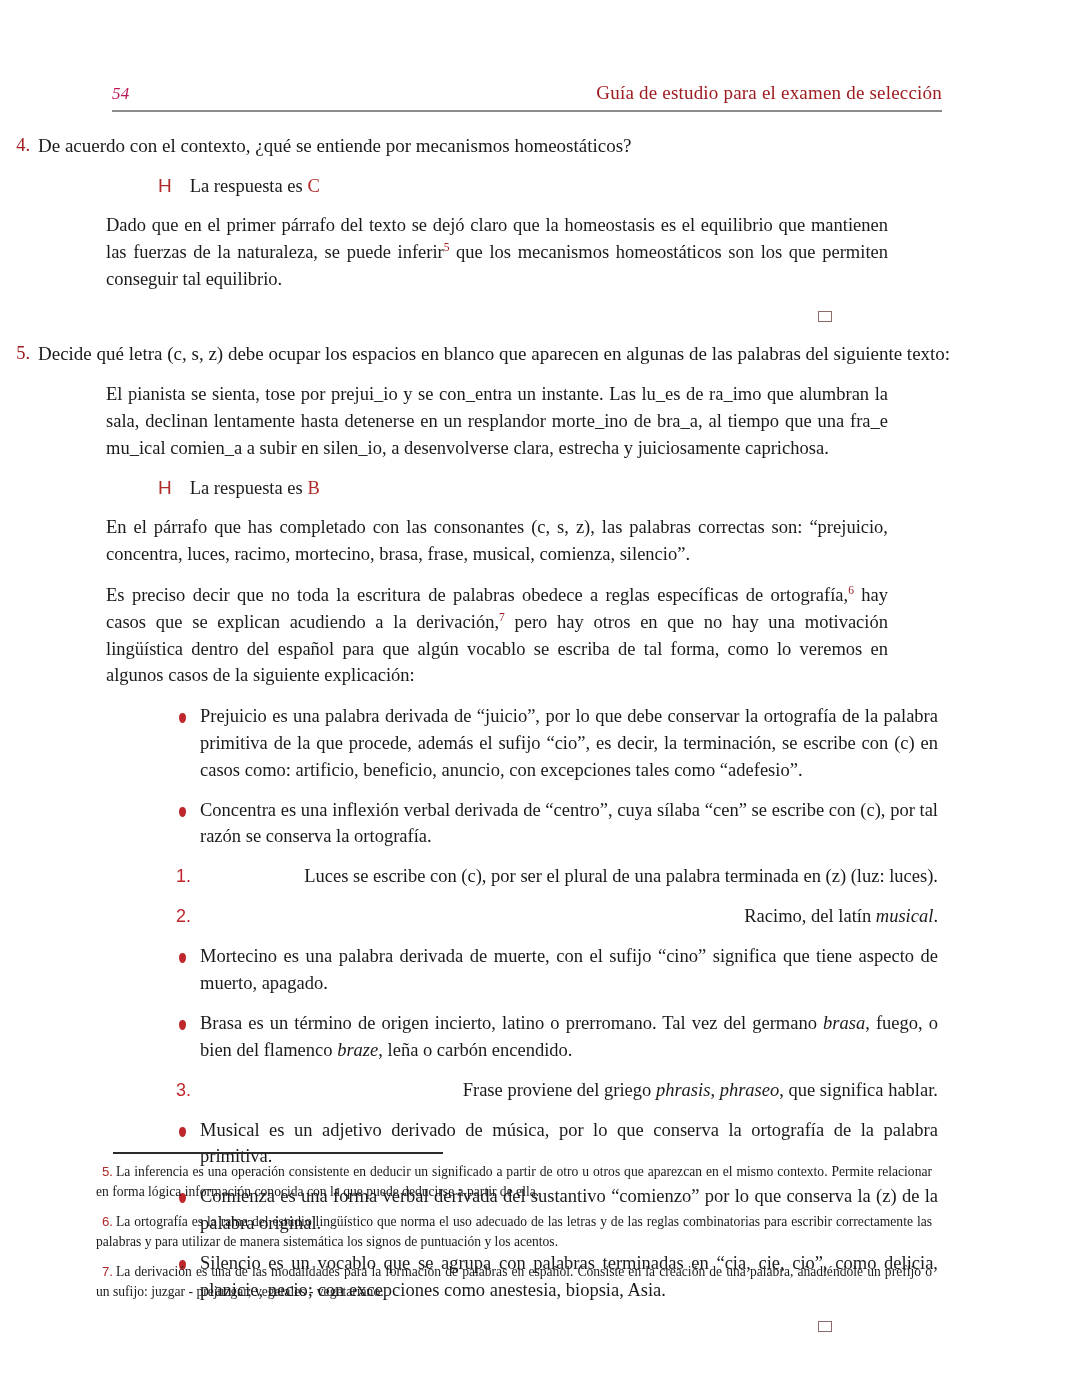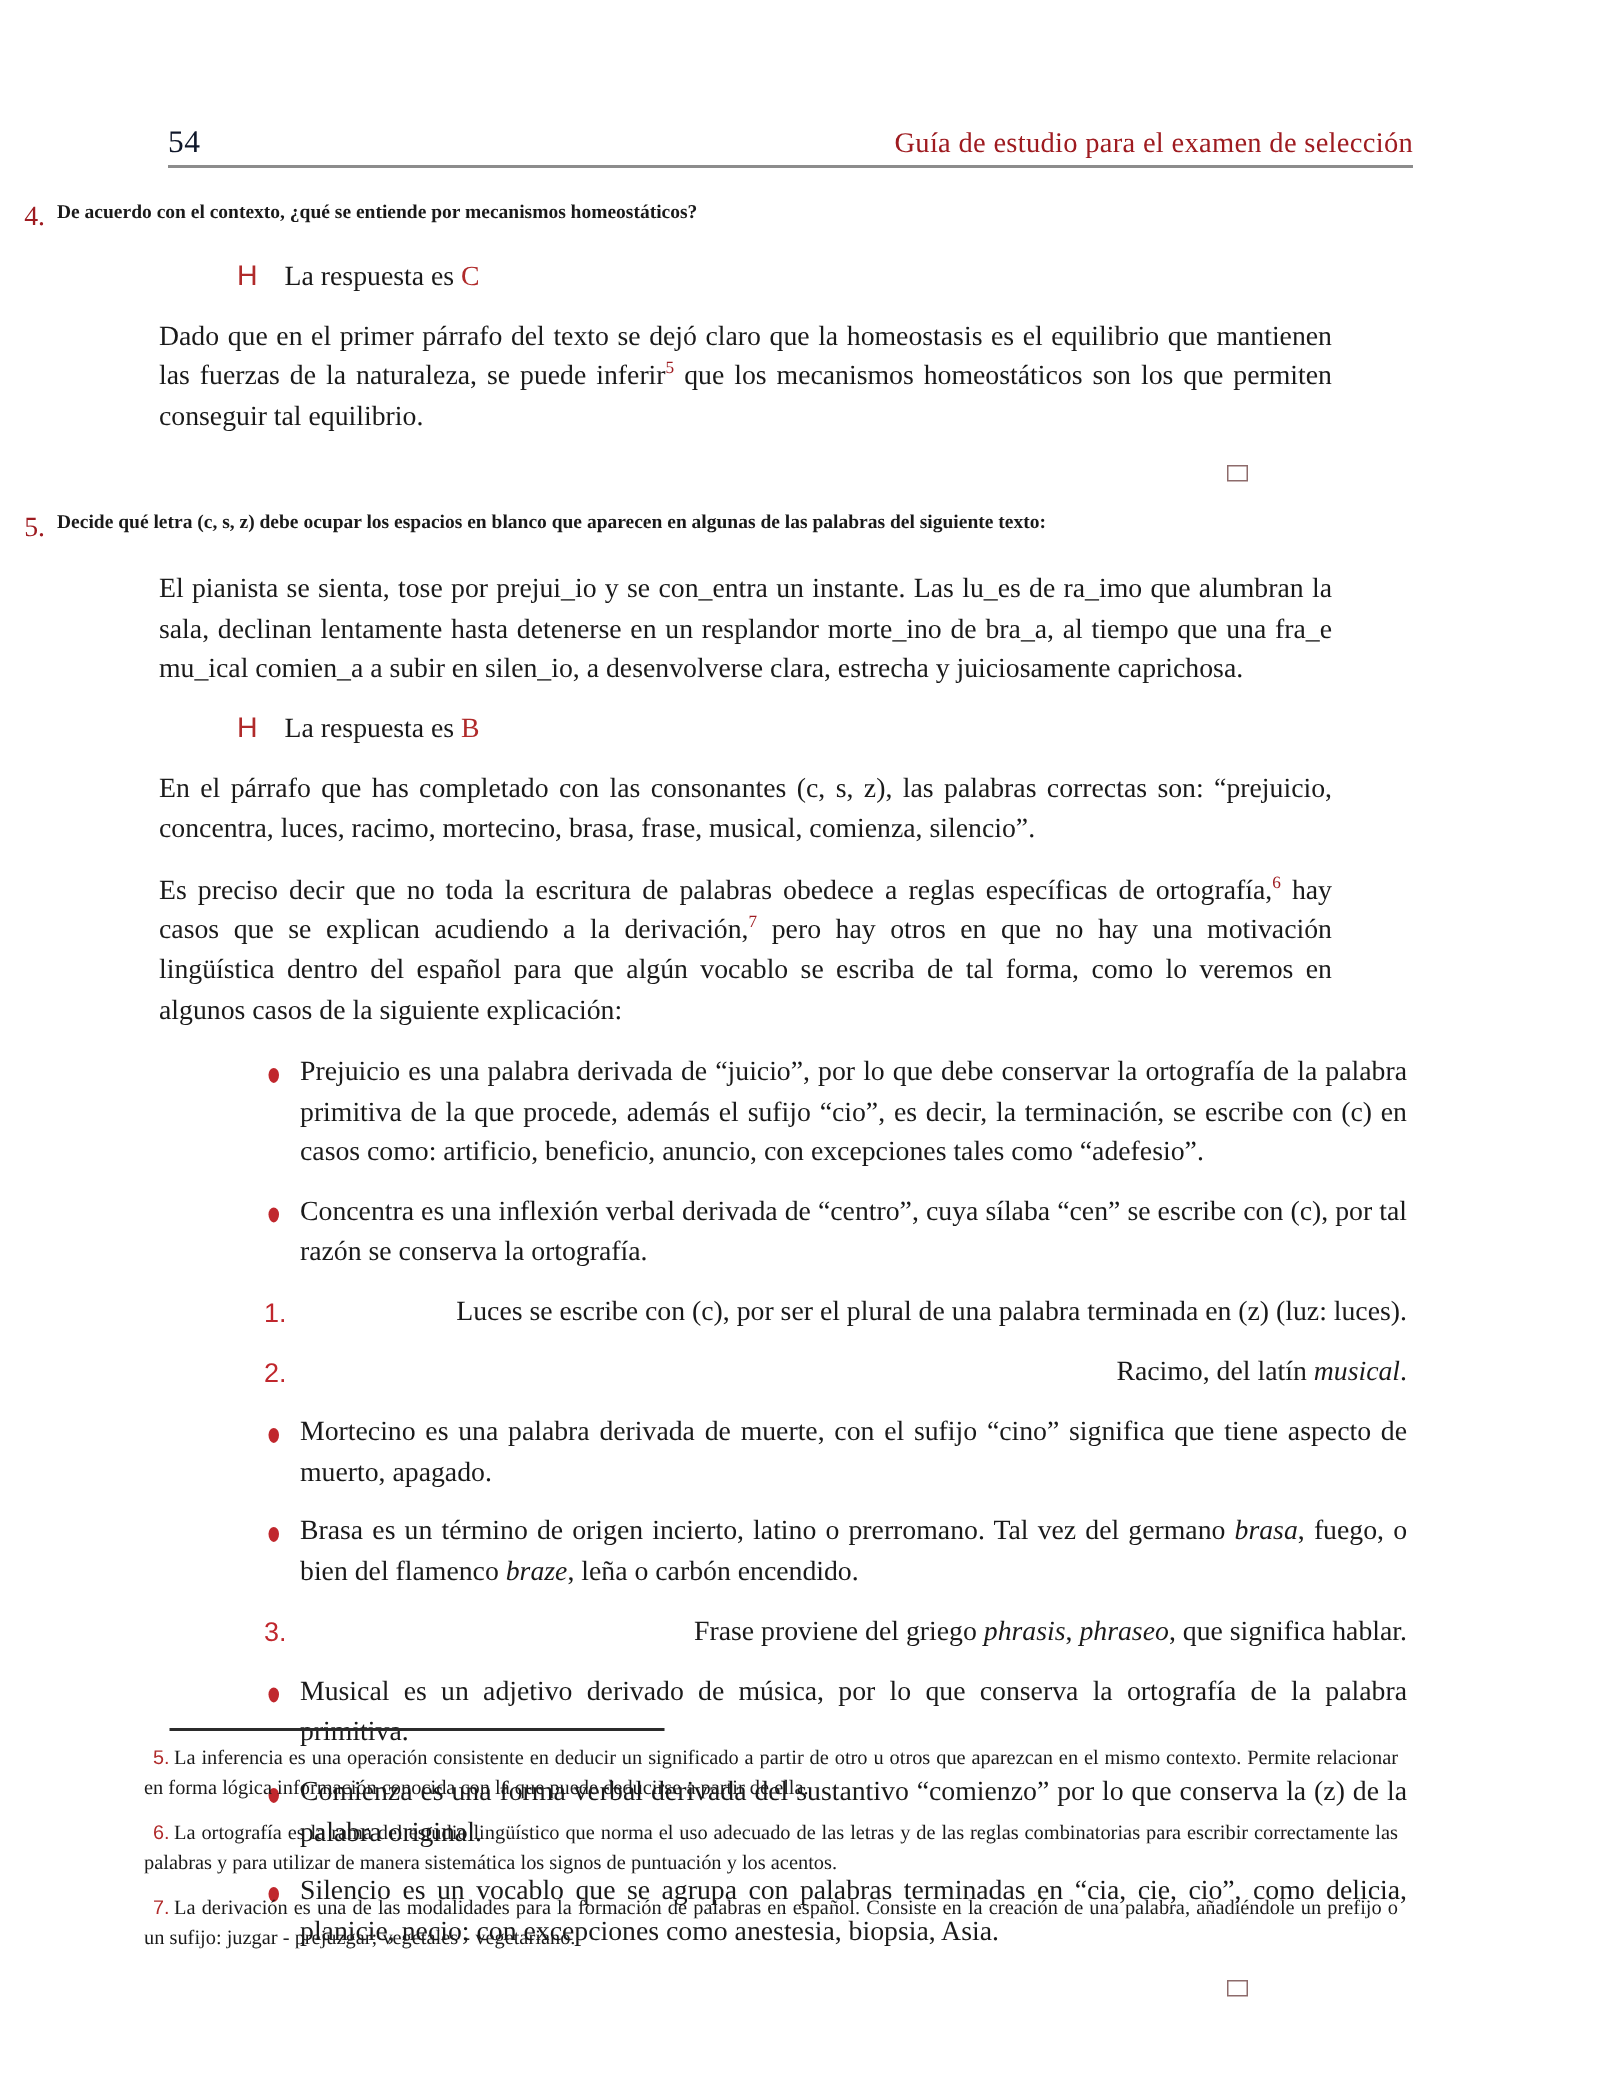--- a/index.html
+++ b/index.html
@@ -27,23 +27,24 @@
   .header {
     position: absolute;
     left: 112px;
     top: 82px;
     width: 830px;
     display: flex;
     align-items: baseline;
     justify-content: space-between;
   }
   .folio {
-    font-size: 21px;
-    color: #0f172a;
+    font-size: 17px;
+    color: #be185d;
     letter-spacing: 0.3px;
+    font-style: italic;
   }
   .header-title {
     font-size: 19px;
     color: #9e1b20;
     letter-spacing: 0.2px;
   }
   .header-rule {
     position: absolute;
     left: 112px;
     top: 110px;
@@ -73,24 +74,23 @@
     color: #9e1b20;
     font-size: 18.5px;
     width: 30px;
     text-align: right;
     flex: 0 0 30px;
     padding-right: 8px;
     line-height: 1.45;
   }
   .qtext {
     flex: 1 1 auto;
-    font-size: 13px;
+    font-size: 19px;
     line-height: 1.45;
     padding-right: 118px;
-    font-weight: bold;
   }
 
   .ansrow {
     display: flex;
     align-items: flex-start;
     margin-top: 14px;
     padding-left: 158px;
   }
   .ans-h {
     color: #b02a2a;

